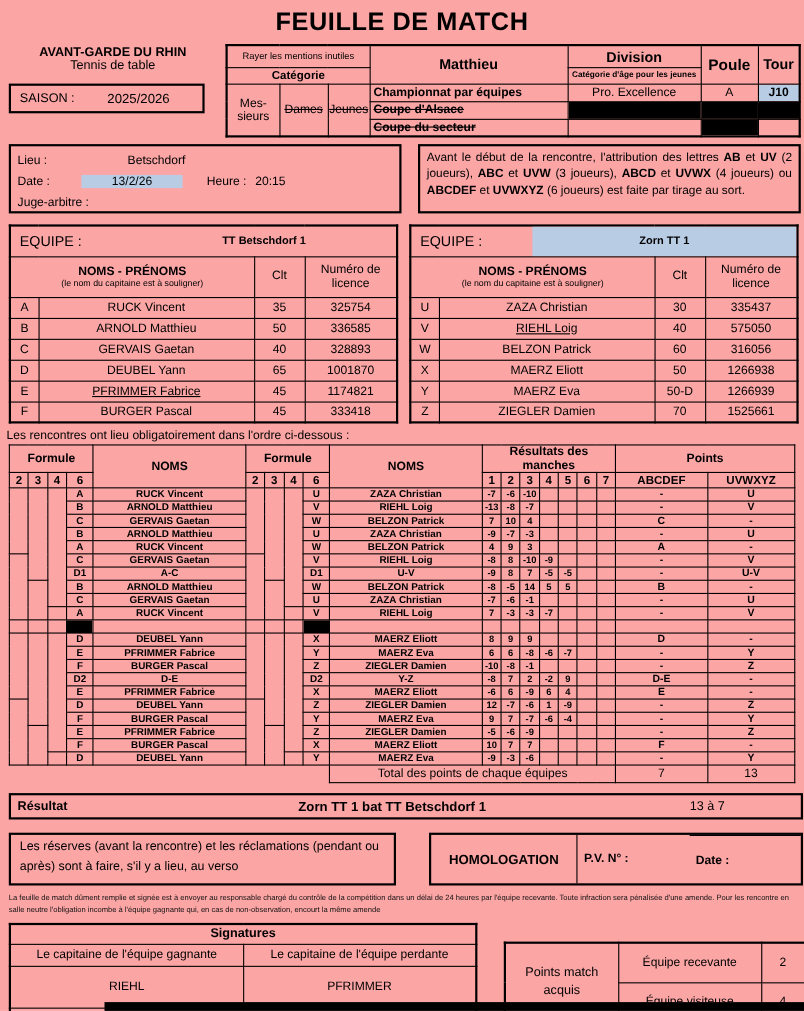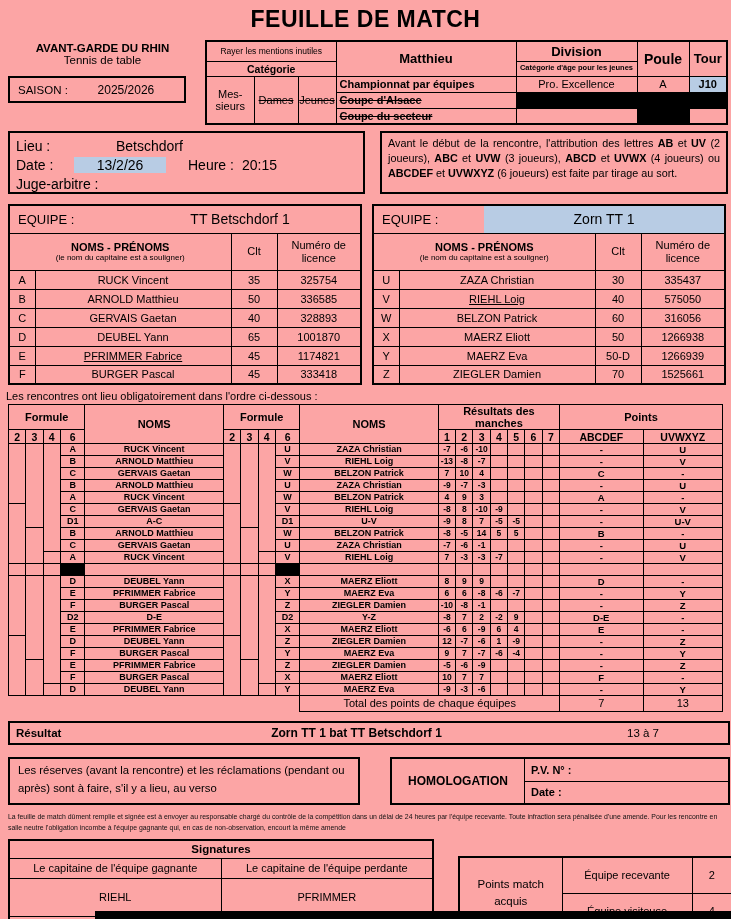--- a/index.html
+++ b/index.html
@@ -34,38 +34,38 @@
   .comp-table td { font-size:11px; }
   .comp-table .note { font-size:8.5px; height:20px; }
   .comp-table .cat { font-weight:bold; font-size:10.5px; height:15px; }
   .comp-table .tiny { font-size:7.5px; font-weight:bold; line-height:1.1; }
   .comp-table .hbig { font-weight:bold; font-size:13px; }
   .comp-table .left { text-align:left; padding-left:3px; }
   .comp-table .r3 { height:16px; }
 
   
   .inforow { display:flex; margin:6px 0 0 8px; }
-  .lieubox { width:357px; height:63px; border:2px solid #000; font-size:14px; padding:3px 6px; }
+  .lieubox { width:357px; height:63px; border:2px solid #000; font-size:11px; padding:3px 6px; }
   .lieubox .row { height:19px; display:flex; align-items:center; }
   .lieubox .lbl { width:48px; }
   .lieubox .val-lieu { margin-left:52px; }
   .lieubox .val-date { width:92px; text-align:center; margin-left:10px; }
   .lieubox .heure-lbl { margin-left:22px; }
   .lieubox .val-heure { margin-left:8px; }
   .attrbox { width:348px; height:63px; border:2px solid #000; margin-left:15px;
     font-size:10.8px; line-height:1.4; padding:3px 6px; text-align:justify; }
 
   
   .teamsrow { display:flex; margin:10px 0 0 8px; }
   .team-table { width:352px; border:2px solid #000; }
   .tt-gap { width:10px; }
   .equipe-cell { height:28px; }
   .eqflex { display:flex; align-items:center; height:100%; }
   .eql { width:110px; text-align:left; padding-left:8px; font-size:13px; }
-  .eqname { flex:1; text-align:right; font-weight:normal; font-size:14px; align-self:stretch;
+  .eqname { flex:1; text-align:right; font-weight:bold; font-size:10px; align-self:stretch;
     display:flex; align-items:center; justify-content:center; }
   .team-table .hdr { height:37px; }
   .team-table .hdr .h1 { font-weight:bold; font-size:11px; }
   .team-table .hdr .h2 { font-size:8px; }
   .team-table .hdr td { font-size:11px; line-height:1.15; }
   .team-table tbody td { font-size:11px; height:19px; }
 
   .ordernote { font-size:11px; margin:5px 0 2px 6px; }
 
   
@@ -86,21 +86,21 @@
     border:2px solid #000; height:24px; font-size:11.5px; }
   .result-bar .rlabel { width:145px; padding-left:6px; font-weight:bold; }
   .result-bar .rtext { flex:1; text-align:center; font-weight:bold; font-size:12px; }
   .result-bar .rscore { width:170px; text-align:center; }
 
   .resrow { display:flex; margin:12px 0 0 8px; }
   .resbox { width:352px; height:48px; border:2px solid #000; font-size:11.3px; line-height:1.55; padding:3px 8px; }
   .homolog { width:340px; height:48px; border:2px solid #000; margin-left:30px; display:flex; }
   .homolog .hlab { width:132px; display:flex; align-items:center; justify-content:center;
     font-weight:bold; font-size:12px; }
-  .homolog .hright { flex:1; border-left:1px solid #000; display:flex; flex-direction:column; }
+  .homolog .hright { flex:1; border-left:1px solid #000; display:flex; flex-direction:row; }
   .homolog .hrow { flex:1; display:flex; align-items:center; padding-left:6px; font-weight:bold; font-size:11px; }
   .homolog .hrow + .hrow { border-top:1px solid #000; }
 
   .fineprint { font-size:6.9px; line-height:1.6; margin:6px 0 0 8px; width:722px; color:#111; }
 
   
   .botrow { display:flex; margin:6px 0 0 8px; align-items:flex-start; }
   .sig-table { width:424px; border:2px solid #000; }
   .sig-table .s1 { height:18px; font-weight:bold; font-size:11.5px; }
   .sig-table .s2 td { height:20px; font-size:11px; }

